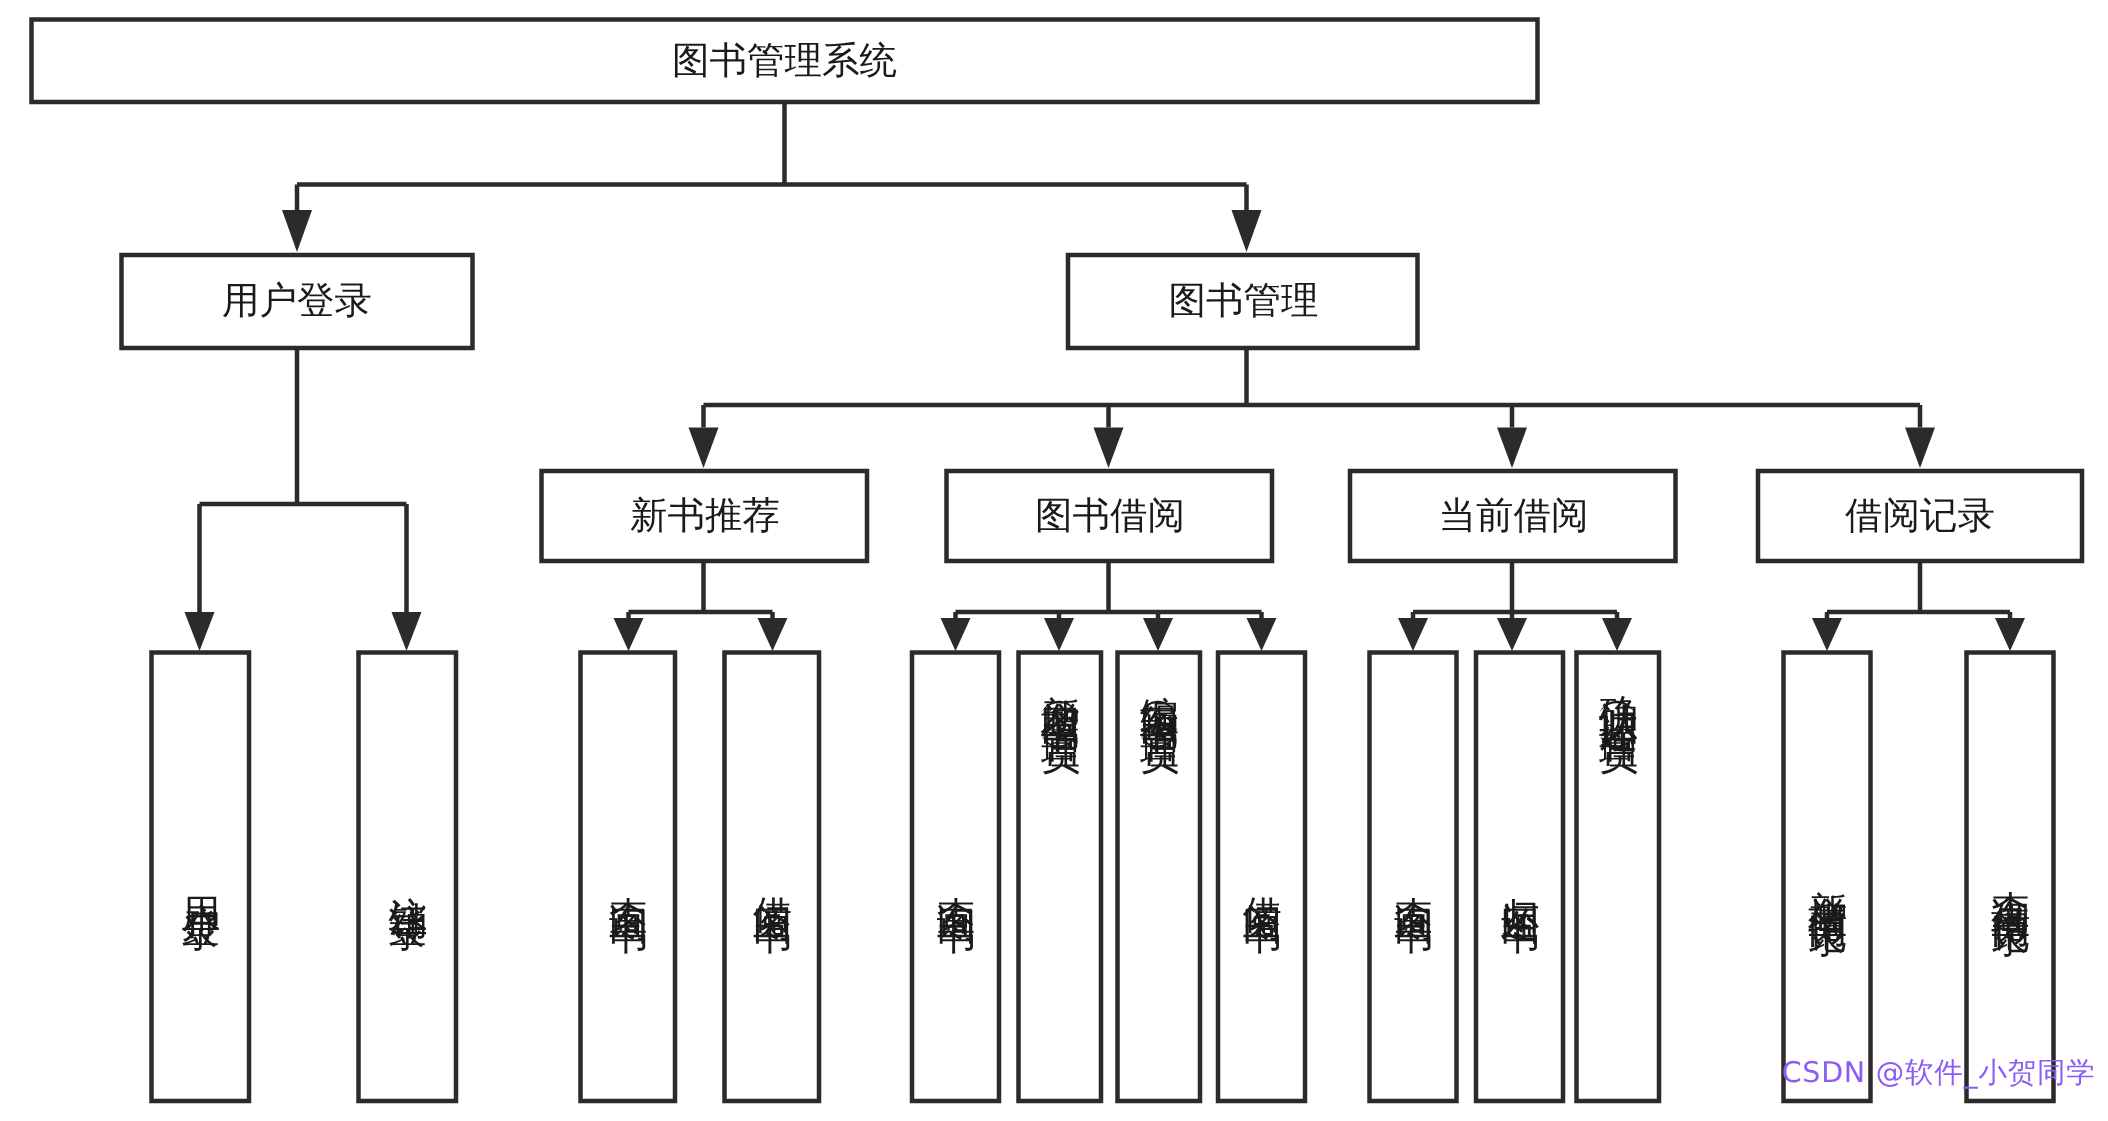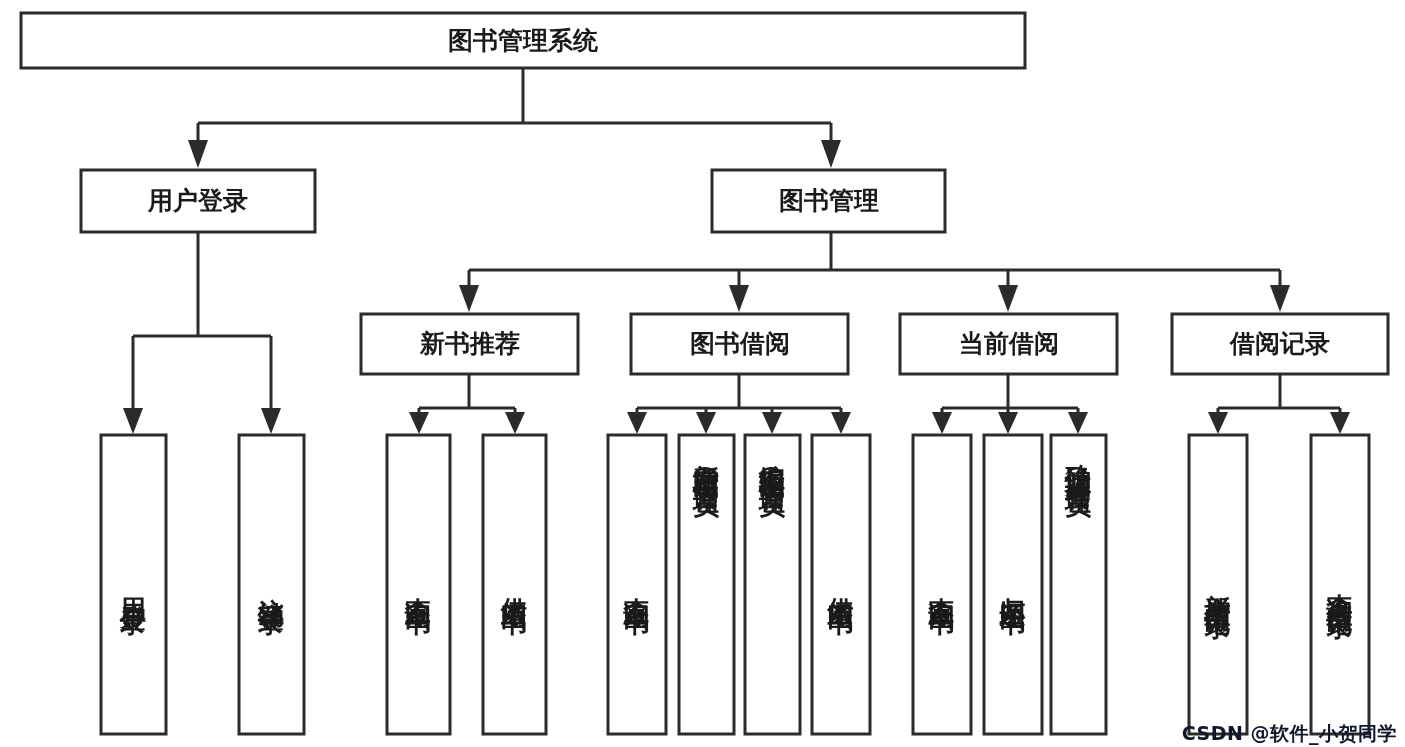--- a/index.html
+++ b/index.html
@@ -13,21 +13,20 @@
     font-family: "DejaVu Sans", "Liberation Sans", sans-serif;
     overflow: hidden;
     position: relative;
   }
   #diagram-root {
     position: absolute;
     left: 0;
     top: 0;
     width: 1405px;
     height: 747px;
-    font-weight: bold;
   }
   svg.diagram {
     display: block;
     width: 1405px;
     height: 747px;
   }
   .node-box {
     fill: #ffffff;
     stroke: #2b2b2b;
     stroke-width: 3;
@@ -65,24 +64,24 @@
     font-family: "DejaVu Sans", "Liberation Sans", sans-serif;
     font-size: 26px;
     line-height: 1.0;
     letter-spacing: 4px;
     color: #1a1a1a;
     white-space: nowrap;
   }
   .watermark {
     position: absolute;
     right: 8px;
-    bottom: 0;
+    bottom: 19px;
     font-family: "DejaVu Sans", "Liberation Sans", sans-serif;
     font-size: 19px;
-    color: #0f172a;
+    color: #8b5cf6;
     letter-spacing: 0.5px;
     white-space: nowrap;
   }
 </style>
 </head>
 <body>
 
 <div id="diagram-root">
 
   <svg class="diagram" viewBox="0 0 1405 747">

